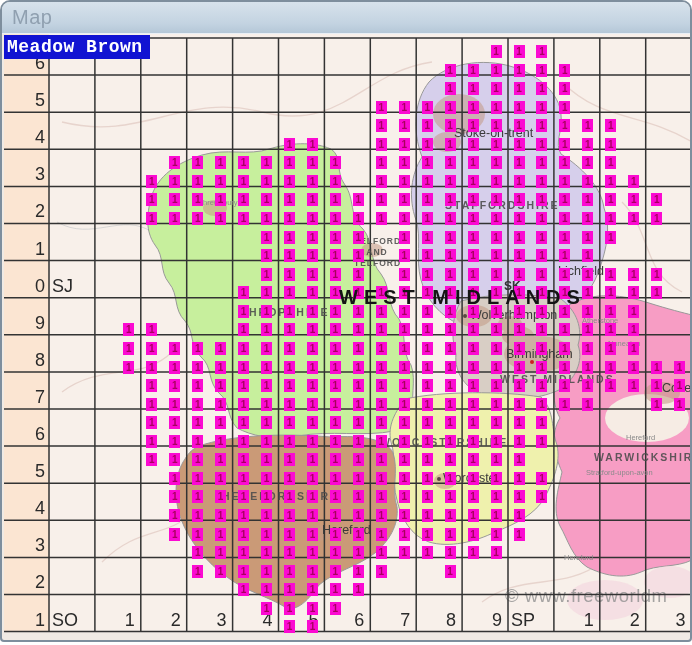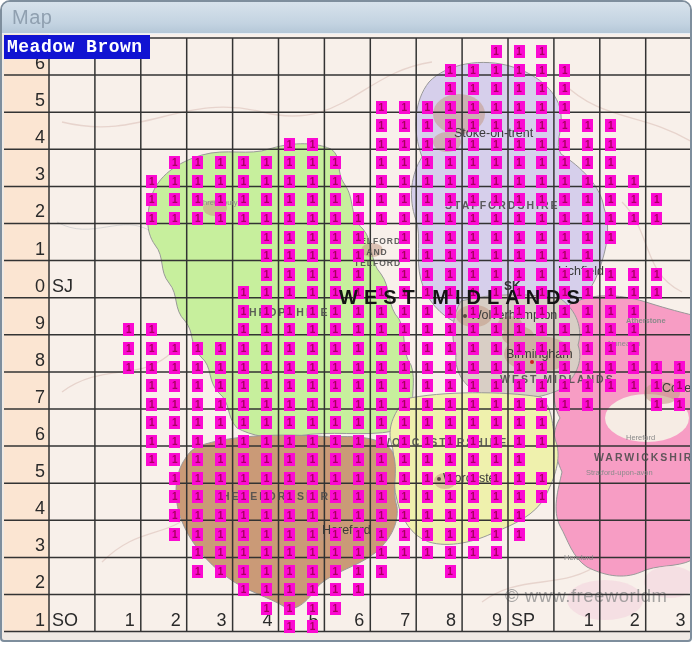--- a/index.html
+++ b/index.html
@@ -173,21 +173,21 @@
       <div class="city" style="left: 468px; top: 306px;">Wolverhampton</div>
       <div class="dot" style="left: 461px; top: 312px; background: rgb(90, 74, 66);"></div>
       <div class="city" style="left: 504px; top: 345px;">Birmingham</div>
       <div class="dot" style="left: 528px; top: 358px; background: rgb(204, 34, 34);"></div>
       <div class="city" style="left: 441px; top: 469px;">Worcester</div>
       <div class="dot" style="left: 435px; top: 475px; background: rgb(90, 74, 66);"></div>
       <div class="city" style="left: 320px; top: 521px;">Hereford</div>
       <div class="city" style="left: 660px; top: 379px;">Coventry</div>
       <div class="dot" style="left: 654px; top: 385px; background: rgb(90, 74, 66);"></div>
       <div class="small-place" style="left: 196px; top: 196px;">Shrewsbury</div>
-      <div class="small-place" style="left: 624px; top: 314px; font-weight: bold;">Atherstone</div>
+      <div class="small-place" style="left: 580px; top: 314px;">Atherstone</div>
       <div class="small-place" style="left: 606px; top: 337px;">Nuneaton</div>
       <div class="small-place" style="left: 624px; top: 431px;">Hereford</div>
       <div class="small-place" style="left: 584px; top: 466px;">Stratford-upon-avon</div>
       <div class="small-place" style="left: 562px; top: 551px;">Hereford</div>
       <div class="marker" style="left: 488.55px; top: 43px; background: rgb(251, 10, 210); color: rgb(168, 0, 94);">1</div>
       <div class="marker" style="left: 511.5px; top: 43px; background: rgb(251, 10, 210); color: rgb(168, 0, 94);">1</div>
       <div class="marker" style="left: 534.45px; top: 43px; background: rgb(251, 10, 210); color: rgb(168, 0, 94);">1</div>
       <div class="marker" style="left: 442.65px; top: 61.56px; background: rgb(251, 10, 210); color: rgb(168, 0, 94);">1</div>
       <div class="marker" style="left: 465.6px; top: 61.56px; background: rgb(251, 10, 210); color: rgb(168, 0, 94);">1</div>
       <div class="marker" style="left: 488.55px; top: 61.56px; background: rgb(251, 10, 210); color: rgb(168, 0, 94);">1</div>

